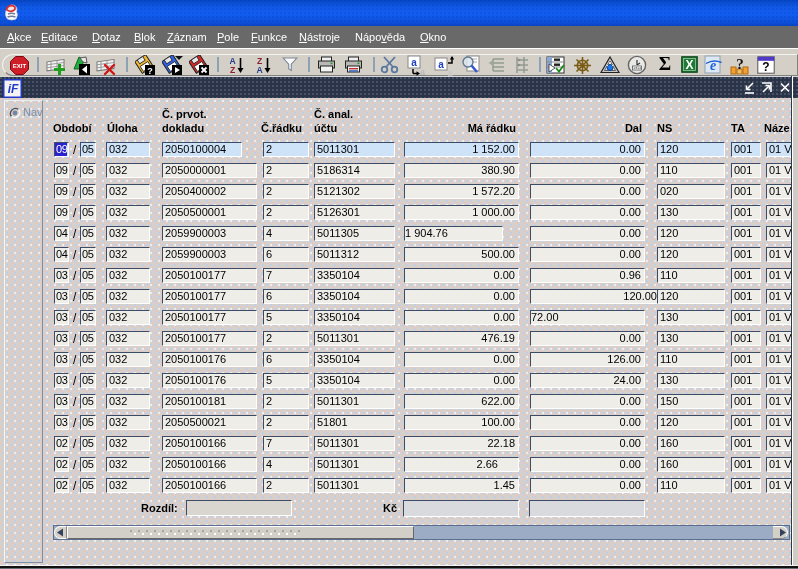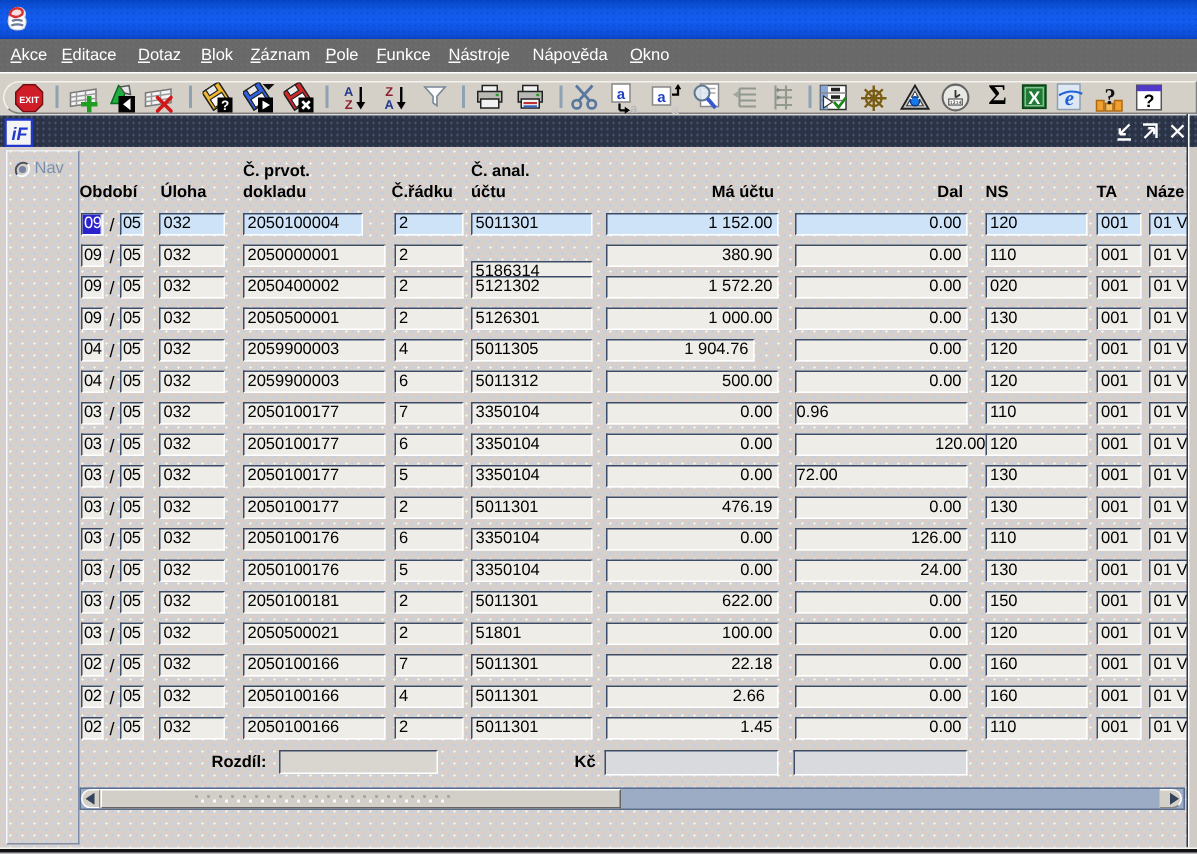--- a/index.html
+++ b/index.html
@@ -23,21 +23,21 @@
 #innertitle .txt { position:absolute; left:24px; top:4px; color:#e4e4e4; font-size:11.4px; }
 #content { position:absolute; left:0; top:98px; width:798px; height:467px; background-color:#d4d1cc;
   background-image:
    radial-gradient(circle at 1px 1px,#edc5c3 0.7px,rgba(0,0,0,0) 0.9px),
    radial-gradient(circle at 1px 1px,#edc5c3 0.7px,rgba(0,0,0,0) 0.9px),
    radial-gradient(circle at 1px 1px,#c5cce8 0.7px,rgba(0,0,0,0) 0.9px),
    radial-gradient(circle at 1px 1px,#c5cce8 0.7px,rgba(0,0,0,0) 0.9px),
    radial-gradient(circle at 1px 1px,#f1f0ec 0.7px,rgba(0,0,0,0) 0.9px);
   background-size:8px 8px,8px 8px,8px 8px,8px 8px,8px 8px;
   background-position:0 0,4px 4px,2px 2px,6px 6px,6px 2px; overflow:hidden; }
-#sidebar { position:absolute; left:4px; top:2px; width:49px; height:463px;
+#sidebar { position:absolute; left:4px; top:2px; width:39px; height:463px;
   border:1px solid; border-color:#eeeeee #7e8ea6 #7e8ea6 #f6f6f6; }
 .hdr { position:absolute; font-size:11px; font-weight:bold; color:#000; line-height:12px; white-space:nowrap; }
 .fld { position:absolute; height:15px; font-size:11px; color:#000; line-height:13px;
   border:1px solid; border-color:#3c4c66 #fff #fff #3c4c66; white-space:nowrap; overflow:hidden; }
 .slash { position:absolute; font-size:12px; color:#000; }
 .lbl { position:absolute; font-size:11px; font-weight:bold; color:#000; }
 </style></head><body>
 <div id="titlebar">
 <svg style="position:absolute;left:4px;top:4px" width="15" height="17" viewBox="0 0 15 17">
 <path d="M2 7 Q0.5 12 3.5 15 Q8 17 12 15 Q14.5 11 12.5 7.5 Q14 3 10 1.2 Q4.5 -0.5 2 7 Z" fill="#fdfdfd" stroke="#d0d0e0" stroke-width="0.8"></path>
@@ -311,41 +311,41 @@
 <div class="hdr" style="left:53px;top:24px">Období</div>
     <div class="hdr" style="left:107px;top:24px">Úloha</div>
     <div class="hdr" style="left:162px;top:10px">Č. prvot.</div>
     <div class="hdr" style="left:162px;top:24px">dokladu</div>
     <div class="hdr" style="left:261px;top:24px">Č.řádku</div>
     <div class="hdr" style="left:314px;top:10px">Č. anal.</div>
     <div class="hdr" style="left:314px;top:24px">účtu</div>
     <div class="hdr" style="left:657px;top:24px">NS</div>
     <div class="hdr" style="left:731px;top:24px">TA</div>
     <div class="hdr" style="left:764px;top:24px">Náze</div>
-    <div class="hdr" style="left:404px;top:24px;width:112px;text-align:right">Má účtu</div>
+    <div class="hdr" style="left:404px;top:24px;width:112px;text-align:right">Má řádku</div>
     <div class="hdr" style="left:530px;top:24px;width:112px;text-align:right">Dal</div>
 <div class="fld" style="left:54px;top:44px;width:15px;background:#cfe3f8;padding-left:0"><span style="display:inline-block;background:#2a22cc;color:#fff;height:13px;padding-left:1px;width:12px;letter-spacing:-0.3px">09</span></div>
 <div class="slash" style="left:73px;top:45px">/</div>
 <div class="fld" style="left:80px;top:44px;width:16px;background:#cfe3f8;padding-left:1px;letter-spacing:-0.3px">05</div>
 <div class="fld" style="left:106px;top:44px;width:44px;background:#cfe3f8;padding-left:2px">032</div>
 <div class="fld" style="left:162px;top:44px;width:80px;background:#cfe3f8;padding-left:2px">2050100004</div>
 <div class="fld" style="left:263px;top:44px;width:46px;background:#cfe3f8;padding-left:2px">2</div>
 <div class="fld" style="left:314px;top:44px;width:81px;background:#cfe3f8;padding-left:2px">5011301</div>
 <div class="fld" style="left:404px;top:44px;width:115px;background:#cfe3f8;padding-right:3px;text-align:right">1 152.00</div>
 <div class="fld" style="left:530px;top:44px;width:115px;background:#cfe3f8;padding-right:3px;text-align:right">0.00</div>
 <div class="fld" style="left:657px;top:44px;width:68px;background:#cfe3f8;padding-left:2px">120</div>
 <div class="fld" style="left:731px;top:44px;width:30px;background:#cfe3f8;padding-left:2px">001</div>
 <div class="fld" style="left:766px;top:44px;width:34px;background:#cfe3f8;padding-left:2px">01 V</div>
 <div class="fld" style="left:54px;top:65px;width:15px;background:#efede8;padding-left:1px;letter-spacing:-0.3px">09</div>
 <div class="slash" style="left:73px;top:66px">/</div>
 <div class="fld" style="left:80px;top:65px;width:16px;background:#efede8;padding-left:1px;letter-spacing:-0.3px">05</div>
 <div class="fld" style="left:106px;top:65px;width:44px;background:#efede8;padding-left:2px">032</div>
 <div class="fld" style="left:162px;top:65px;width:95px;background:#efede8;padding-left:2px">2050000001</div>
 <div class="fld" style="left:263px;top:65px;width:46px;background:#efede8;padding-left:2px">2</div>
-<div class="fld" style="left:314px;top:76px;width:81px;background:#efede8;padding-left:2px">5186314</div>
+<div class="fld" style="left:314px;top:65px;width:81px;background:#efede8;padding-left:2px">5186314</div>
 <div class="fld" style="left:404px;top:65px;width:115px;background:#efede8;padding-right:3px;text-align:right">380.90</div>
 <div class="fld" style="left:530px;top:65px;width:115px;background:#efede8;padding-right:3px;text-align:right">0.00</div>
 <div class="fld" style="left:657px;top:65px;width:68px;background:#efede8;padding-left:2px">110</div>
 <div class="fld" style="left:731px;top:65px;width:30px;background:#efede8;padding-left:2px">001</div>
 <div class="fld" style="left:766px;top:65px;width:34px;background:#efede8;padding-left:2px">01 V</div>
 <div class="fld" style="left:54px;top:86px;width:15px;background:#efede8;padding-left:1px;letter-spacing:-0.3px">09</div>
 <div class="slash" style="left:73px;top:87px">/</div>
 <div class="fld" style="left:80px;top:86px;width:16px;background:#efede8;padding-left:1px;letter-spacing:-0.3px">05</div>
 <div class="fld" style="left:106px;top:86px;width:44px;background:#efede8;padding-left:2px">032</div>
 <div class="fld" style="left:162px;top:86px;width:95px;background:#efede8;padding-left:2px">2050400002</div>
@@ -368,21 +368,21 @@
 <div class="fld" style="left:657px;top:107px;width:68px;background:#efede8;padding-left:2px">130</div>
 <div class="fld" style="left:731px;top:107px;width:30px;background:#efede8;padding-left:2px">001</div>
 <div class="fld" style="left:766px;top:107px;width:34px;background:#efede8;padding-left:2px">01 V</div>
 <div class="fld" style="left:54px;top:128px;width:15px;background:#efede8;padding-left:1px;letter-spacing:-0.3px">04</div>
 <div class="slash" style="left:73px;top:129px">/</div>
 <div class="fld" style="left:80px;top:128px;width:16px;background:#efede8;padding-left:1px;letter-spacing:-0.3px">05</div>
 <div class="fld" style="left:106px;top:128px;width:44px;background:#efede8;padding-left:2px">032</div>
 <div class="fld" style="left:162px;top:128px;width:95px;background:#efede8;padding-left:2px">2059900003</div>
 <div class="fld" style="left:263px;top:128px;width:46px;background:#efede8;padding-left:2px">4</div>
 <div class="fld" style="left:314px;top:128px;width:81px;background:#efede8;padding-left:2px">5011305</div>
-<div class="fld" style="left:404px;top:128px;width:99px;background:#efede8;padding-right:3px;text-align:right">1 904.76</div>
+<div class="fld" style="left:404px;top:128px;width:99px;background:#efede8;padding-right:3px;">1 904.76</div>
 <div class="fld" style="left:530px;top:128px;width:115px;background:#efede8;padding-right:3px;text-align:right">0.00</div>
 <div class="fld" style="left:657px;top:128px;width:68px;background:#efede8;padding-left:2px">120</div>
 <div class="fld" style="left:731px;top:128px;width:30px;background:#efede8;padding-left:2px">001</div>
 <div class="fld" style="left:766px;top:128px;width:34px;background:#efede8;padding-left:2px">01 V</div>
 <div class="fld" style="left:54px;top:149px;width:15px;background:#efede8;padding-left:1px;letter-spacing:-0.3px">04</div>
 <div class="slash" style="left:73px;top:150px">/</div>
 <div class="fld" style="left:80px;top:149px;width:16px;background:#efede8;padding-left:1px;letter-spacing:-0.3px">05</div>
 <div class="fld" style="left:106px;top:149px;width:44px;background:#efede8;padding-left:2px">032</div>
 <div class="fld" style="left:162px;top:149px;width:95px;background:#efede8;padding-left:2px">2059900003</div>
 <div class="fld" style="left:263px;top:149px;width:46px;background:#efede8;padding-left:2px">6</div>
@@ -393,21 +393,21 @@
 <div class="fld" style="left:731px;top:149px;width:30px;background:#efede8;padding-left:2px">001</div>
 <div class="fld" style="left:766px;top:149px;width:34px;background:#efede8;padding-left:2px">01 V</div>
 <div class="fld" style="left:54px;top:170px;width:15px;background:#efede8;padding-left:1px;letter-spacing:-0.3px">03</div>
 <div class="slash" style="left:73px;top:171px">/</div>
 <div class="fld" style="left:80px;top:170px;width:16px;background:#efede8;padding-left:1px;letter-spacing:-0.3px">05</div>
 <div class="fld" style="left:106px;top:170px;width:44px;background:#efede8;padding-left:2px">032</div>
 <div class="fld" style="left:162px;top:170px;width:95px;background:#efede8;padding-left:2px">2050100177</div>
 <div class="fld" style="left:263px;top:170px;width:46px;background:#efede8;padding-left:2px">7</div>
 <div class="fld" style="left:314px;top:170px;width:81px;background:#efede8;padding-left:2px">3350104</div>
 <div class="fld" style="left:404px;top:170px;width:115px;background:#efede8;padding-right:3px;text-align:right">0.00</div>
-<div class="fld" style="left:530px;top:170px;width:115px;background:#efede8;padding-right:3px;">0.96</div>
+<div class="fld" style="left:530px;top:170px;width:115px;background:#efede8;padding-right:3px;text-align:right">0.96</div>
 <div class="fld" style="left:657px;top:170px;width:68px;background:#efede8;padding-left:2px">110</div>
 <div class="fld" style="left:731px;top:170px;width:30px;background:#efede8;padding-left:2px">001</div>
 <div class="fld" style="left:766px;top:170px;width:34px;background:#efede8;padding-left:2px">01 V</div>
 <div class="fld" style="left:54px;top:191px;width:15px;background:#efede8;padding-left:1px;letter-spacing:-0.3px">03</div>
 <div class="slash" style="left:73px;top:192px">/</div>
 <div class="fld" style="left:80px;top:191px;width:16px;background:#efede8;padding-left:1px;letter-spacing:-0.3px">05</div>
 <div class="fld" style="left:106px;top:191px;width:44px;background:#efede8;padding-left:2px">032</div>
 <div class="fld" style="left:162px;top:191px;width:95px;background:#efede8;padding-left:2px">2050100177</div>
 <div class="fld" style="left:263px;top:191px;width:46px;background:#efede8;padding-left:2px">6</div>
 <div class="fld" style="left:314px;top:191px;width:81px;background:#efede8;padding-left:2px">3350104</div>
@@ -500,21 +500,21 @@
 <div class="fld" style="left:657px;top:338px;width:68px;background:#efede8;padding-left:2px">160</div>
 <div class="fld" style="left:731px;top:338px;width:30px;background:#efede8;padding-left:2px">001</div>
 <div class="fld" style="left:766px;top:338px;width:34px;background:#efede8;padding-left:2px">01 V</div>
 <div class="fld" style="left:54px;top:359px;width:15px;background:#efede8;padding-left:1px;letter-spacing:-0.3px">02</div>
 <div class="slash" style="left:73px;top:360px">/</div>
 <div class="fld" style="left:80px;top:359px;width:16px;background:#efede8;padding-left:1px;letter-spacing:-0.3px">05</div>
 <div class="fld" style="left:106px;top:359px;width:44px;background:#efede8;padding-left:2px">032</div>
 <div class="fld" style="left:162px;top:359px;width:95px;background:#efede8;padding-left:2px">2050100166</div>
 <div class="fld" style="left:263px;top:359px;width:46px;background:#efede8;padding-left:2px">4</div>
 <div class="fld" style="left:314px;top:359px;width:81px;background:#efede8;padding-left:2px">5011301</div>
-<div class="fld" style="left:404px;top:359px;width:115px;background:#efede8;padding-right:8px;text-align:right">2.66</div>
+<div class="fld" style="left:404px;top:359px;width:115px;background:#efede8;padding-right:20px;text-align:right">2.66</div>
 <div class="fld" style="left:530px;top:359px;width:115px;background:#efede8;padding-right:3px;text-align:right">0.00</div>
 <div class="fld" style="left:657px;top:359px;width:68px;background:#efede8;padding-left:2px">160</div>
 <div class="fld" style="left:731px;top:359px;width:30px;background:#efede8;padding-left:2px">001</div>
 <div class="fld" style="left:766px;top:359px;width:34px;background:#efede8;padding-left:2px">01 V</div>
 <div class="fld" style="left:54px;top:380px;width:15px;background:#efede8;padding-left:1px;letter-spacing:-0.3px">02</div>
 <div class="slash" style="left:73px;top:381px">/</div>
 <div class="fld" style="left:80px;top:380px;width:16px;background:#efede8;padding-left:1px;letter-spacing:-0.3px">05</div>
 <div class="fld" style="left:106px;top:380px;width:44px;background:#efede8;padding-left:2px">032</div>
 <div class="fld" style="left:162px;top:380px;width:95px;background:#efede8;padding-left:2px">2050100166</div>
 <div class="fld" style="left:263px;top:380px;width:46px;background:#efede8;padding-left:2px">2</div>

